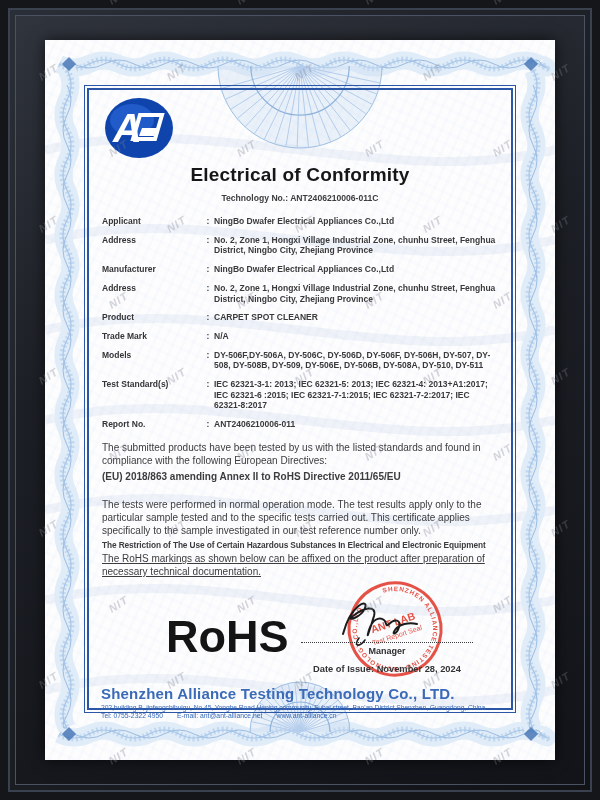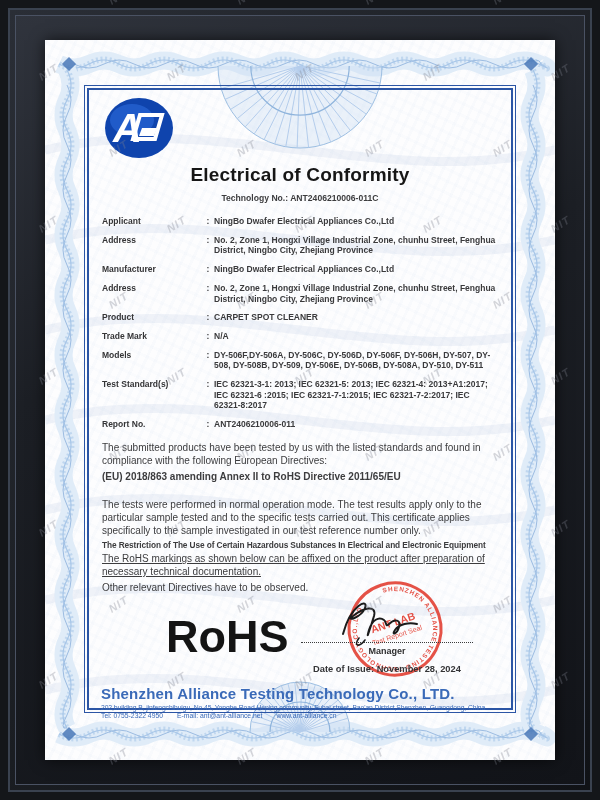--- a/index.html
+++ b/index.html
@@ -162,21 +162,20 @@
               <span class="lab">Report No.</span>
                 <span class="col">:</span>
                 <span class="val">ANT2406210006-011</span>
             </div>
 
             <div class="para">The submitted products have been tested by us with the listed standards and found in compliance with the following European Directives:</div>
             <div class="para b1">(EU) 2018/863 amending Annex II to RoHS Directive 2011/65/EU</div>
             <div class="para n1">The tests were performed in normal operation mode. The test results apply only to the particular sample tested and to the specific tests carried out. This certificate applies specifically to the sample investigated in our test reference number only.</div>
             <div class="para b2">The Restriction of The Use of Certain Hazardous Substances In Electrical and Electronic Equipment</div>
             <div class="para n2">The RoHS markings as shown below can be affixed on the product after preparation of necessary technical documentation.</div>
-            <div class="para n3">Other relevant Directives have to be observed.</div>
           </div>
 
           <div class="rohs">RoHS</div>
 
           <svg class="stamp" viewBox="0 0 106 106" xmlns="http://www.w3.org/2000/svg">
             <defs>
               <path id="ringPath" d="M 53 15 A 38 38 0 1 1 52.9 15" fill="none"></path>
             </defs>
             <g transform="rotate(-18 53 53)">
               <circle cx="53" cy="53" r="46" fill="none" stroke="#e23b2e" stroke-width="3"></circle>

